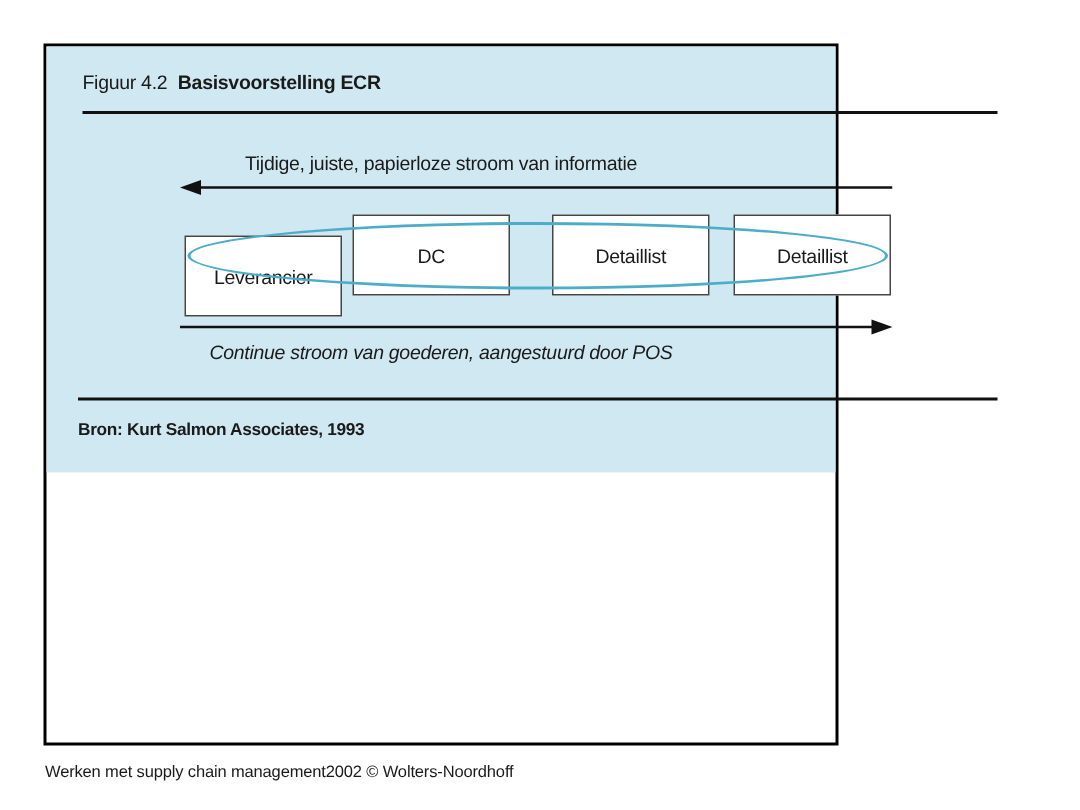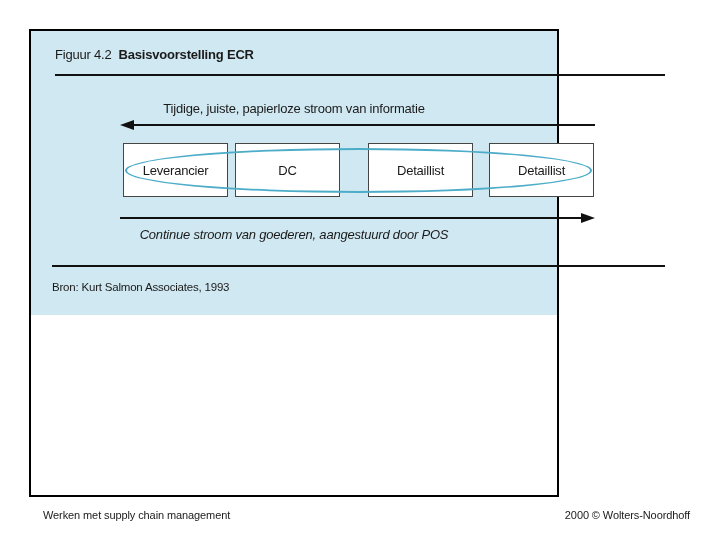--- a/index.html
+++ b/index.html
@@ -38,40 +38,40 @@
   .arrow { position: absolute; left: 89px; width: 475px; height: 12px; }
   .arrow-info { top: 88px; }
   .arrow-goods { top: 181px; }
 
   .node {
     position: absolute; top: 112px; width: 105px; height: 54px;
     background: #ffffff; border: 1.5px solid #454545;
     display: flex; align-items: center; justify-content: center;
     font-size: 13px; letter-spacing: -0.2px; z-index: 1;
   }
-  .node-1 { left: 92px; }
+  .node-1 { left: 92px; margin-top: 14px; }
   .node-2 { left: 204px; }
   .node-3 { left: 337px; justify-content: center; }
   .node-4 { left: 458px; }
 
   .ecr-ellipse {
     position: absolute; left: 94px; top: 117px; width: 467px; height: 45px;
     border: 2px solid #4dadc9; border-radius: 50%;
     background: transparent; z-index: 2; pointer-events: none;
   }
 
   .source-note {
     position: absolute; left: 21px; top: 250px;
-    font-size: 11.5px; letter-spacing: -0.2px; white-space: nowrap;
+    font-size: 11.5px; letter-spacing: -0.2px; white-space: nowrap; font-weight: bold;
   }
 
   .footer {
     position: absolute; left: 30px; right: 30px; top: 509px;
-    display: flex; justify-content: space-between;
-    font-size: 11px; letter-spacing: -0.1px; margin-left: 13px;
+    display: flex; 
+    font-size: 11px; letter-spacing: -0.1px;
   }
 </style>
 </head>
 <body>
 
 <div class="slide">
   <div class="panel">
 
     <div class="fig-title">
       <span>Figuur 4.2</span><span class="bold">Basisvoorstelling ECR</span>
@@ -109,14 +109,14 @@
     <div class="flow-label goods-label">Continue stroom van goederen, aangestuurd door POS</div>
 
     <div class="rule rule-bottom"></div>
 
     <div class="source-note">Bron: Kurt Salmon Associates, 1993</div>
   </div>
 </div>
 
 <div class="footer">
   <span>Werken met supply chain management</span>
-  <span>2000 © Wolters-Noordhoff</span>
+  <span>2002 © Wolters-Noordhoff</span>
 </div>
 
 </body></html>

